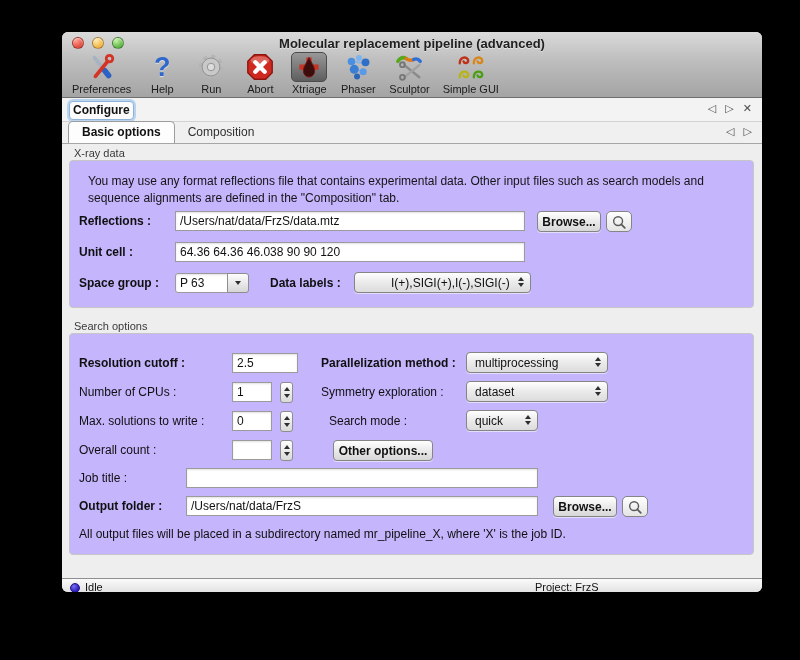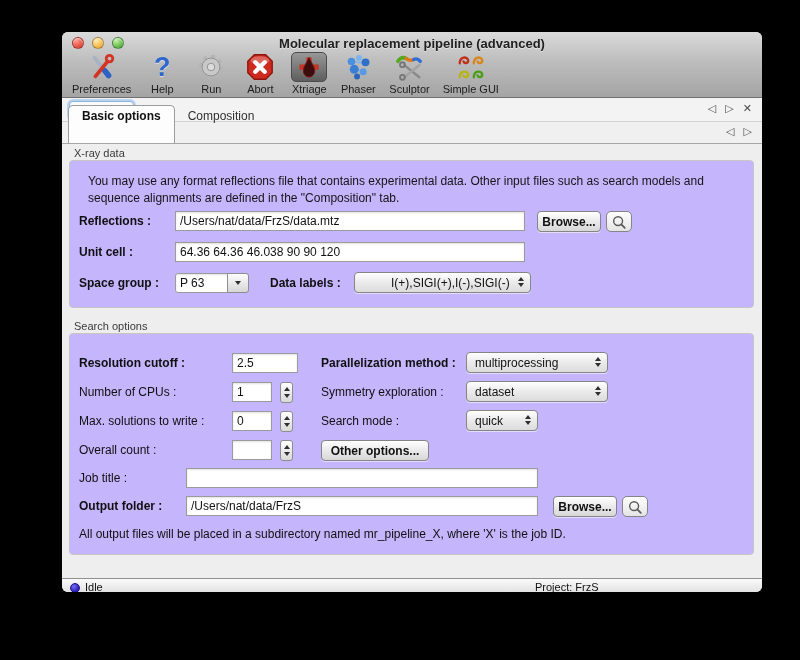--- a/index.html
+++ b/index.html
@@ -37,21 +37,21 @@
   .nbrow { height:24px; background:#f3f3f3; border-bottom:1px solid #d2d2d2; position:relative; flex:none; }
   .cfg-tab { position:absolute; left:7px; top:3px; padding:1px 3px 2px; font-size:12px; font-weight:bold;
              color:#111; background:#fbfbfb; border:1px solid #8fb2d8; border-radius:4px;
              box-shadow:0 0 0 2px #b9d4ee; }
   .navarrows { position:absolute; right:10px; top:4px; font-size:11px; color:#4a4a4a; }
   .navarrows span { margin-left:9px; cursor:default; }
 
   
   .tabstrip { height:22px; background:#f0f0f0; border-bottom:1px solid #a6a6a6; position:relative;
               display:flex; align-items:flex-end; padding-left:6px; flex:none; }
-  .tab { font-size:12px; padding:3px 13px 20px; border-radius:5px 5px 0 0; cursor:default; }
+  .tab { font-size:12px; padding:3px 13px 4px; border-radius:5px 5px 0 0; cursor:default; }
   .tab.active { background:#fdfdfd; border:1px solid #9c9c9c; border-bottom:none; font-weight:bold; color:#111; }
   .tab.idle { color:#303030; }
   .tabstrip .navarrows { top:3px; }
 
   
   .content { flex:1; background:#eeeeee; position:relative; }
   .groupbox { position:absolute; border:1px solid #c6c6c6; border-radius:4px; background:#c4b5fd; }
   .grouplabel { position:absolute; font-size:11px; color:#3a3a3a; }
   .lbl { position:absolute; font-size:12px; color:#101010; white-space:nowrap; }
   .b { font-weight:bold; }
@@ -288,36 +288,36 @@
               <span class="tri-dn"></span>
             </span>
         </div>
 
         <div class="lbl" style="left:9px; top:80px;">Max. solutions to write :</div>
         <input class="field" style="left: 162px; top: 77px; width: 40px;" value="0">
         <div class="spinner" style="left:210px; top:77px;">
           <span class="tri-up"></span>
             <span class="tri-dn"></span>
         </div>
-        <div class="lbl" style="left:251px; top:80px;text-align:right;">Search mode :</div>
+        <div class="lbl" style="left:259px; top:80px;text-align:right;">Search mode :</div>
         <div class="popup" style="left:396px; top:76px; width:72px;">
           <span>quick</span>
           <span class="arr">
               <span class="tri-up"></span>
               <span class="tri-dn"></span>
             </span>
         </div>
 
         <div class="lbl" style="left:9px; top:109px;">Overall count :</div>
         <input class="field" style="left: 162px; top: 106px; width: 40px;" value="">
         <div class="spinner" style="left:210px; top:106px;">
           <span class="tri-up"></span>
             <span class="tri-dn"></span>
         </div>
-        <div class="btn" style="left:251px; top:106px; width:108px;">Other options...</div>
+        <div class="btn" style="left:263px; top:106px; width:100px;">Other options...</div>
 
         <div class="lbl" style="left:9px; top:137px;">Job title :</div>
         <input class="field" style="left: 116px; top: 134px; width: 352px;" value="">
 
         <div class="lbl b" style="left:9px; top:165px;">Output folder :</div>
         <input class="field" style="left: 116px; top: 162px; width: 352px;" value="/Users/nat/data/FrzS">
         <div class="btn" style="left:483px; top:162px; width:64px;">Browse...</div>
         <div class="magbtn" style="left:552px; top:162px;">
           <svg width="16" height="16" viewBox="0 0 18 18" fill="none">
             <circle cx="8" cy="8" r="5" stroke="#5a5a5a" stroke-width="1.6"></circle>

